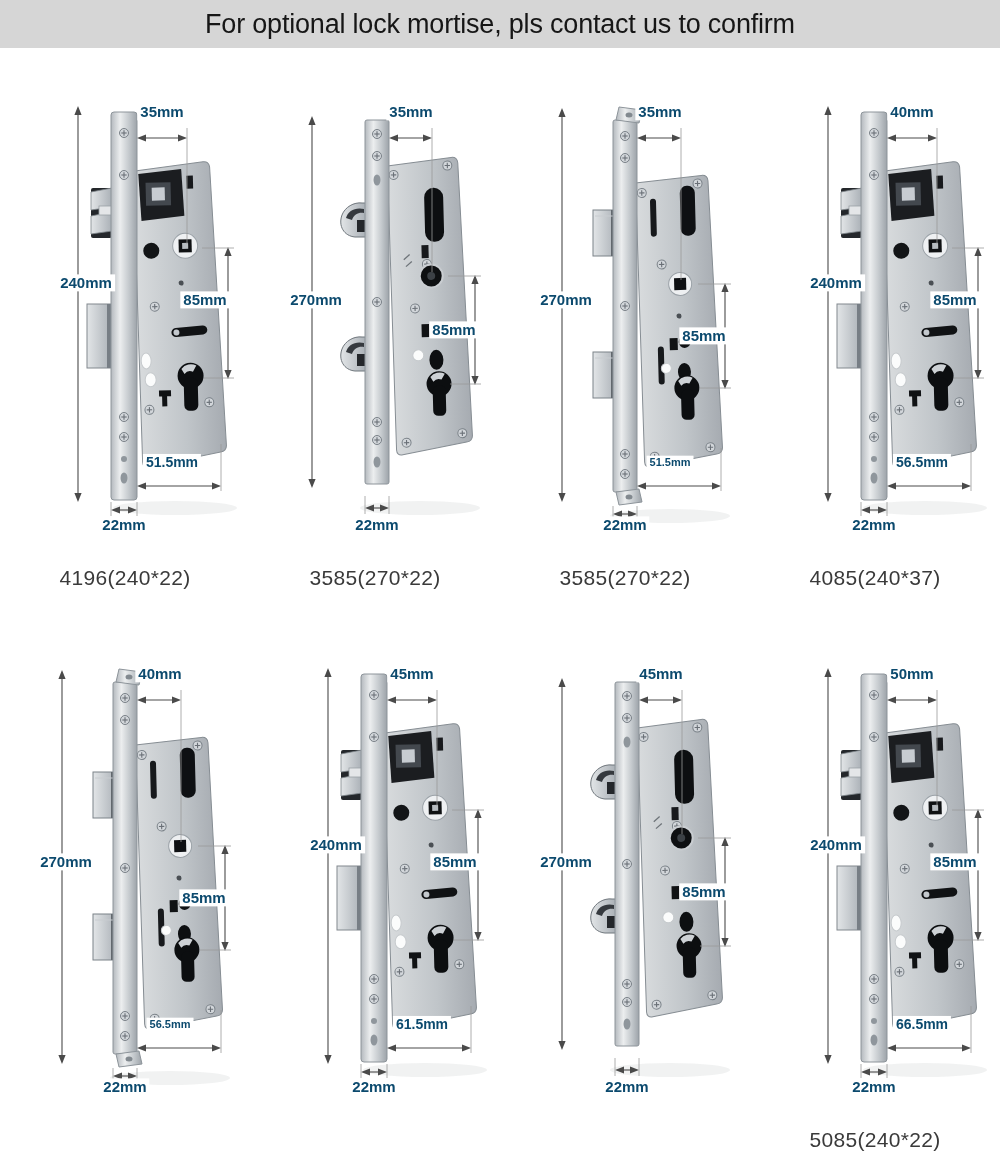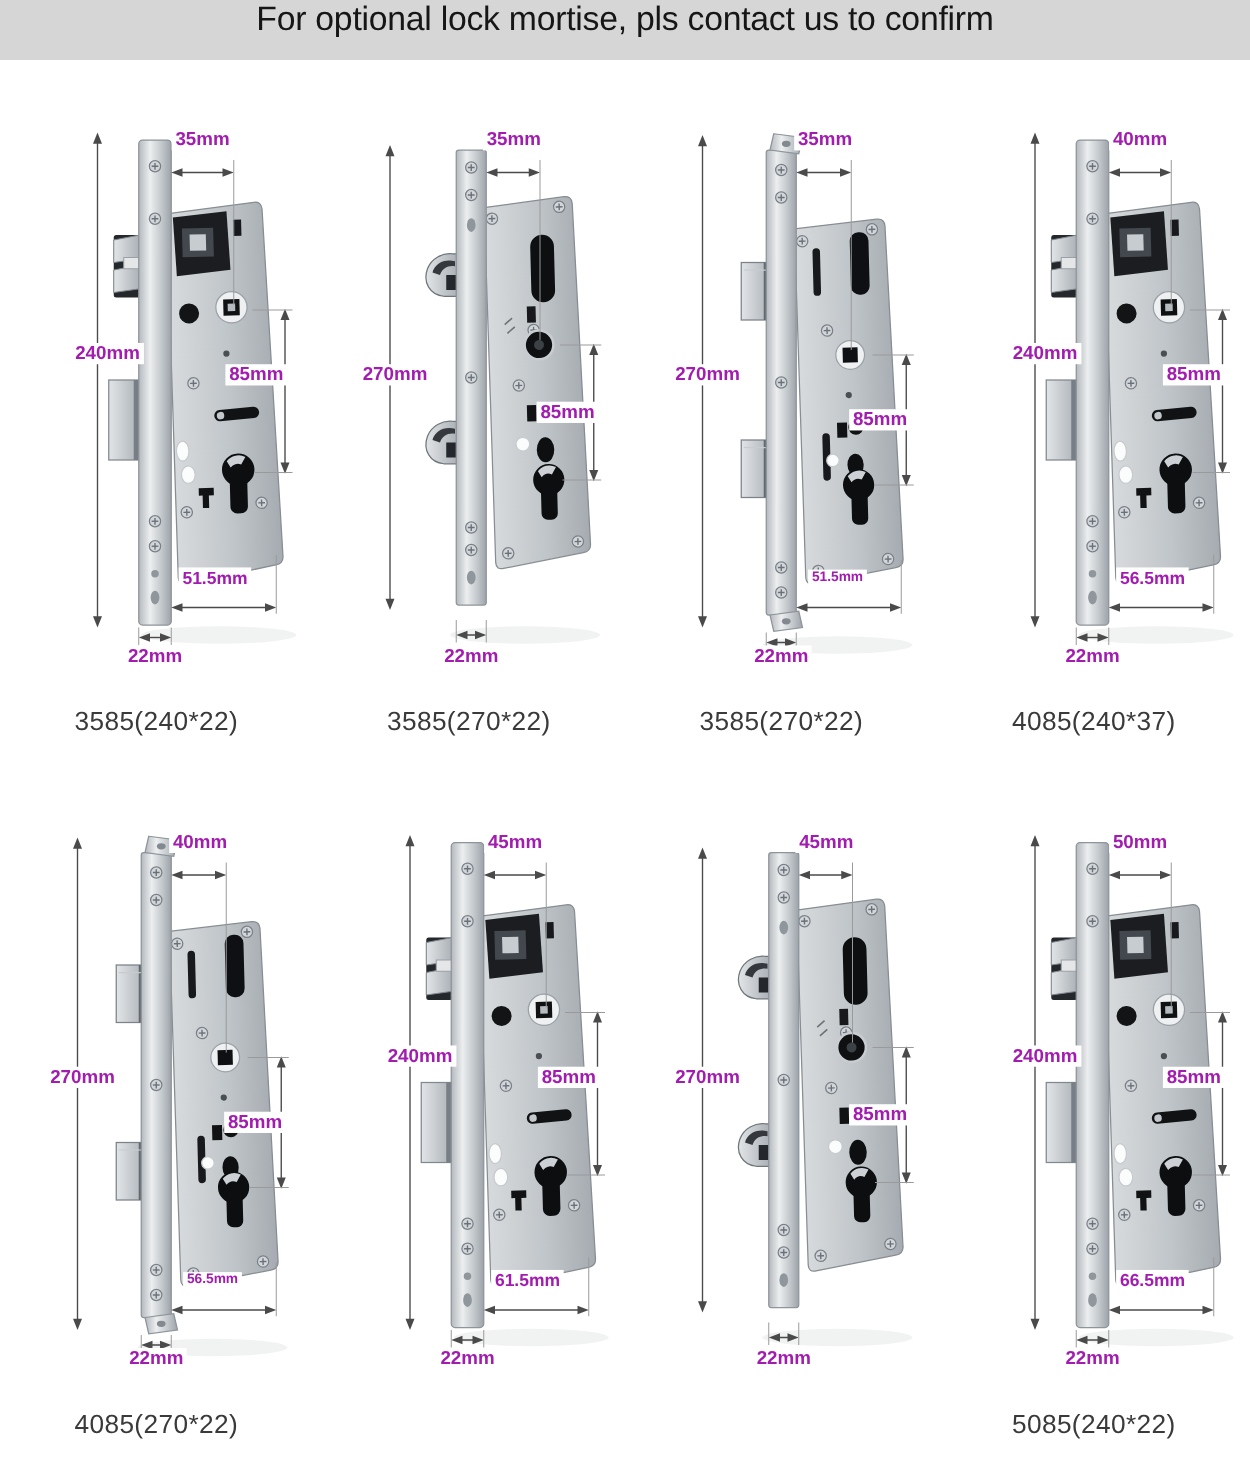--- a/index.html
+++ b/index.html
@@ -1,37 +1,37 @@
 <!DOCTYPE html>
 <html><head>
 <meta charset="utf-8">
 <style>
   html,body{margin:0;padding:0}
   body{
     width:1000px;height:1173px;background:#ffffff;overflow:hidden;
     font-family:"Liberation Sans", sans-serif;position:relative;
   }
   .banner{
-    height:48px;background:#d6d6d6;display:flex;justify-content:center;
+    height:48px;background:#d6d6d6;display:flex;align-items:center;justify-content:center;
   }
   .banner-title{
     font-size:27px;font-weight:500;color:#161616;letter-spacing:-0.2px;
   }
   .grid{display:flex;flex-wrap:wrap;width:1000px}
   .cell{
     width:250px;height:562px;position:relative;
   }
   .lockviz{
     position:absolute;left:0;top:0;width:250px;height:500px;
   }
   .shadow{fill:rgba(60,64,68,0.07)}
   .lab{
     position:absolute;transform:translate(-50%,-50%);
     background:#ffffff;padding:0 3px;
-    font-size:15px;font-weight:600;color:#a21caf;
+    font-size:15px;font-weight:600;color:#0c4a6e;
     white-space:nowrap;line-height:1.15;z-index:3;
   }
   .lab.small{font-size:14px}
   .small-sm .lab.small{font-size:11px}
   .caption{
     position:absolute;left:0;top:518px;width:100%;text-align:center;
     font-size:21px;color:#3a3a3a;letter-spacing:0.3px;
   }
   
   .vA .lab.top{left:162px;top:64px}
@@ -304,21 +304,21 @@
     <svg class="lockviz" viewBox="0 0 250 500">
       <ellipse class="shadow" cx="175" cy="460" rx="62" ry="7"></ellipse>
       <use href="#lockA" x="85" y="58" width="150" height="400"></use>
       <use href="#dimsA"></use>
     </svg>
     <span class="lab top">35mm</span>
     <span class="lab height">240mm</span>
     <span class="lab center">85mm</span>
     <span class="lab small">51.5mm</span>
     <span class="lab width">22mm</span>
-    <div class="caption">3585(240*22)</div>
+    <div class="caption">4196(240*22)</div>
   </div>
 
   <div class="cell vB">
     <svg class="lockviz" viewBox="0 0 250 500">
       <ellipse class="shadow" cx="170" cy="460" rx="60" ry="7"></ellipse>
       <use href="#lockB" x="85" y="58" width="150" height="400"></use>
       <use href="#dimsB"></use>
     </svg>
     <span class="lab top">35mm</span>
     <span class="lab height">270mm</span>
@@ -359,21 +359,20 @@
     <svg class="lockviz" viewBox="0 0 250 500">
       <ellipse class="shadow" cx="170" cy="468" rx="60" ry="7"></ellipse>
       <use href="#lockC" x="85" y="58" width="150" height="400"></use>
       <use href="#dimsC"></use>
     </svg>
     <span class="lab top">40mm</span>
     <span class="lab height">270mm</span>
     <span class="lab center">85mm</span>
     <span class="lab small">56.5mm</span>
     <span class="lab width">22mm</span>
-    <div class="caption">4085(270*22)</div>
   </div>
 
   <div class="cell vA">
     <svg class="lockviz" viewBox="0 0 250 500">
       <ellipse class="shadow" cx="175" cy="460" rx="62" ry="7"></ellipse>
       <use href="#lockA" x="85" y="58" width="150" height="400"></use>
       <use href="#dimsA"></use>
     </svg>
     <span class="lab top">45mm</span>
     <span class="lab height">240mm</span>

